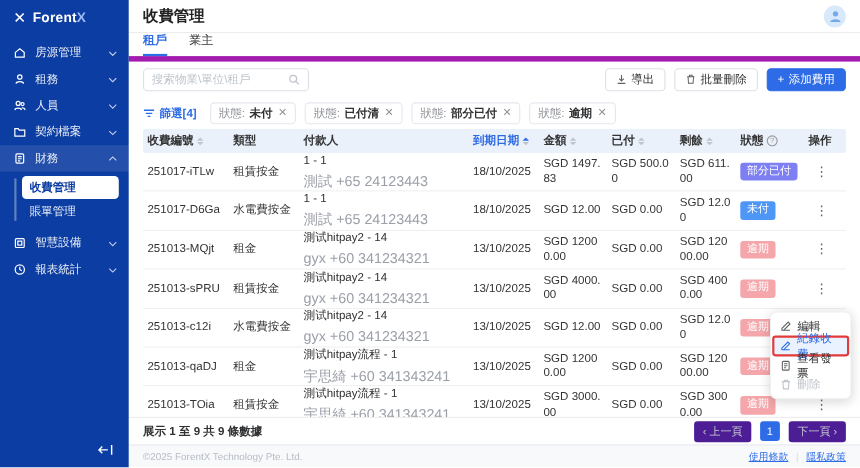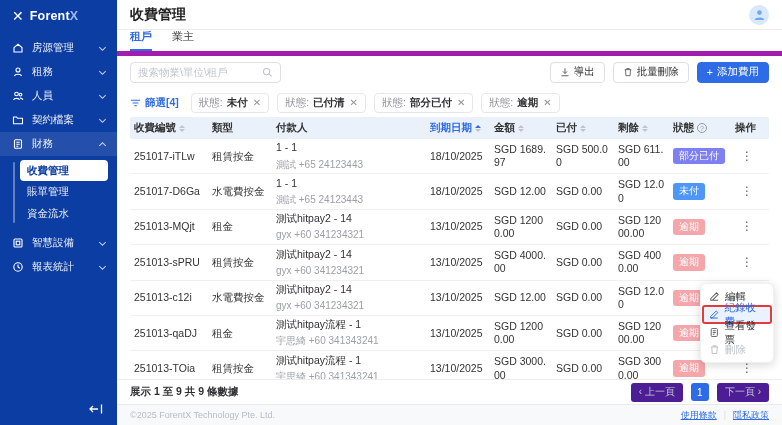--- a/index.html
+++ b/index.html
@@ -59,21 +59,21 @@
   .sorter { display:inline-flex; flex-direction:column; gap:1px; }
   .sorter .up { width:0; height:0; border-left:3px solid transparent; border-right:3px solid transparent; border-bottom:3.5px solid #C0C4CC; }
   .sorter .down { width:0; height:0; border-left:3px solid transparent; border-right:3px solid transparent; border-top:3.5px solid #C0C4CC; }
   .th.active-sort .sorter .up { border-bottom-color:#2E6BE6; }
   .qicon { width:10px; height:10px; border:1px solid #999; border-radius:50%; color:#999; font-size:7px; display:inline-flex; align-items:center; justify-content:center; font-weight:normal; }
   .tbody { height:240px; overflow:hidden; }
   .tbody .tr { height:35.4px; border-bottom:1px solid #F0F0F0; }
   .td { padding:0 4px; font-size:10.5px; color:#333; line-height:1.25; }
   .td.c-amt { word-break:break-all; }
   .p1 { color:#303133; font-weight:500; }
-  .p2 { color:#9B9FA8; font-size:10px; margin-top:4px; }
+  .p2 { color:#9B9FA8; font-size:13px; margin-top:4px; }
   .badge { display:inline-block; padding:2px 6px; border-radius:3px; font-size:10px; color:#fff; white-space:nowrap; }
   .badge.partial { background:#7D7FF2; }
   .badge.unpaid { background:#4E97F7; }
   .badge.overdue { background:#F4A6AA; }
   .dots { color:#606266; font-size:12px; cursor:pointer; padding:0 6px; letter-spacing:0; }
 
   
   .ctx-menu { position:absolute; left:583px; top:166px; width:74px; background:#fff; border-radius:6px; box-shadow:0 2px 10px rgba(0,0,0,.16); border:1px solid #F0F0F0; padding:4px 0; z-index:20; }
   .ctx-item { height:17px; display:flex; align-items:center; gap:5px; padding:0 8px; font-size:10.5px; color:#303133; cursor:pointer; }
   .ctx-item svg { width:11px; height:11px; }
@@ -154,21 +154,20 @@
               <path d="M4.3 4.3h3.4M4.3 6.3h3.4M4.3 8.3h2"></path>
             </svg>
           </span>
         <span class="lbl">財務</span>
         <span class="chev up"></span>
       </div>
 
       <div class="submenu">
         <div class="sub-item active">收費管理</div>
         <div class="sub-item">賬單管理</div>
-        <div class="sub-item">資金流水</div>
       </div>
 
       <div class="nav-item">
         <span class="nav-icon">
             <svg viewBox="0 0 12 12" fill="none" stroke="#fff" stroke-width="1.1">
               <rect x="2" y="2" width="8" height="8" rx="1"></rect>
               <rect x="4.2" y="4.2" width="3.6" height="3.6"></rect>
             </svg>
           </span>
         <span class="lbl">智慧設備</span>
@@ -323,21 +322,21 @@
       <div class="tbody">
 
         <div class="tr">
           <div class="td">251017-iTLw</div>
           <div class="td">租賃按金</div>
           <div class="td">
               <div class="p1">1 - 1</div>
               <div class="p2">測試 +65 24123443</div>
             </div>
           <div class="td">18/10/2025</div>
-          <div class="td c-amt">SGD 1689.97</div>
+          <div class="td c-amt">SGD 1497.83</div>
           <div class="td c-amt">SGD 500.00</div>
           <div class="td c-amt">SGD 611.00</div>
           <div class="td"><span class="badge partial">部分已付</span></div>
           <div class="td"><span class="dots">⋮</span></div>
         </div>
 
         <div class="tr">
           <div class="td">251017-D6Ga</div>
           <div class="td">水電費按金</div>
           <div class="td">

